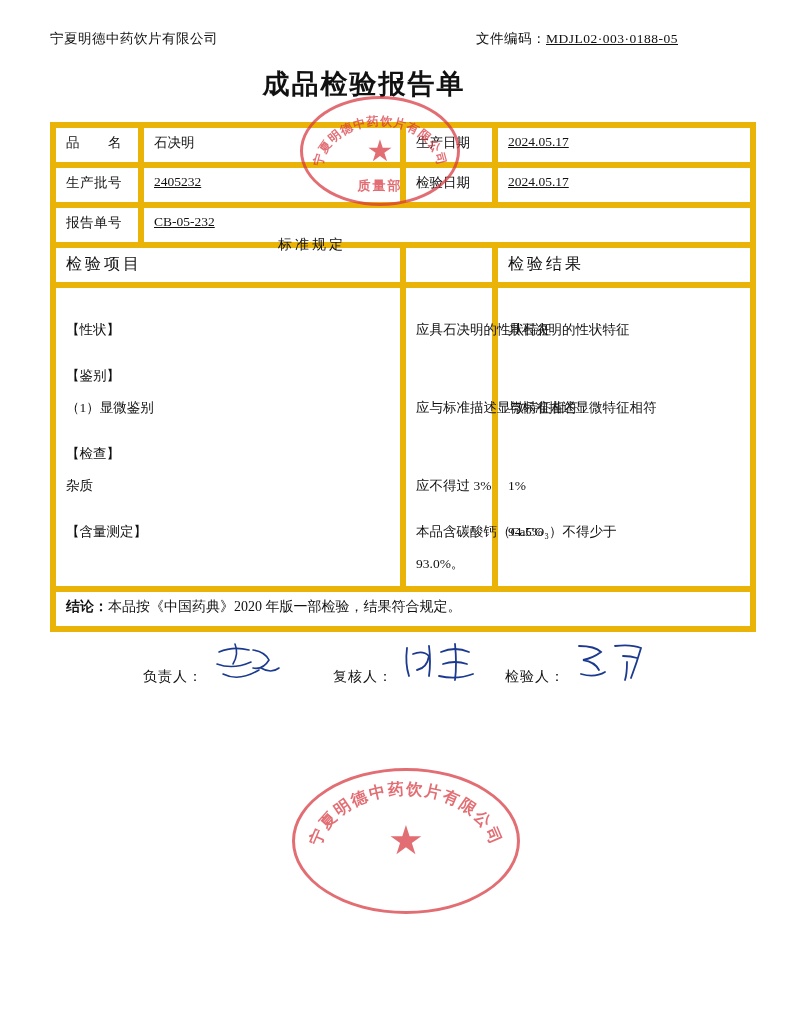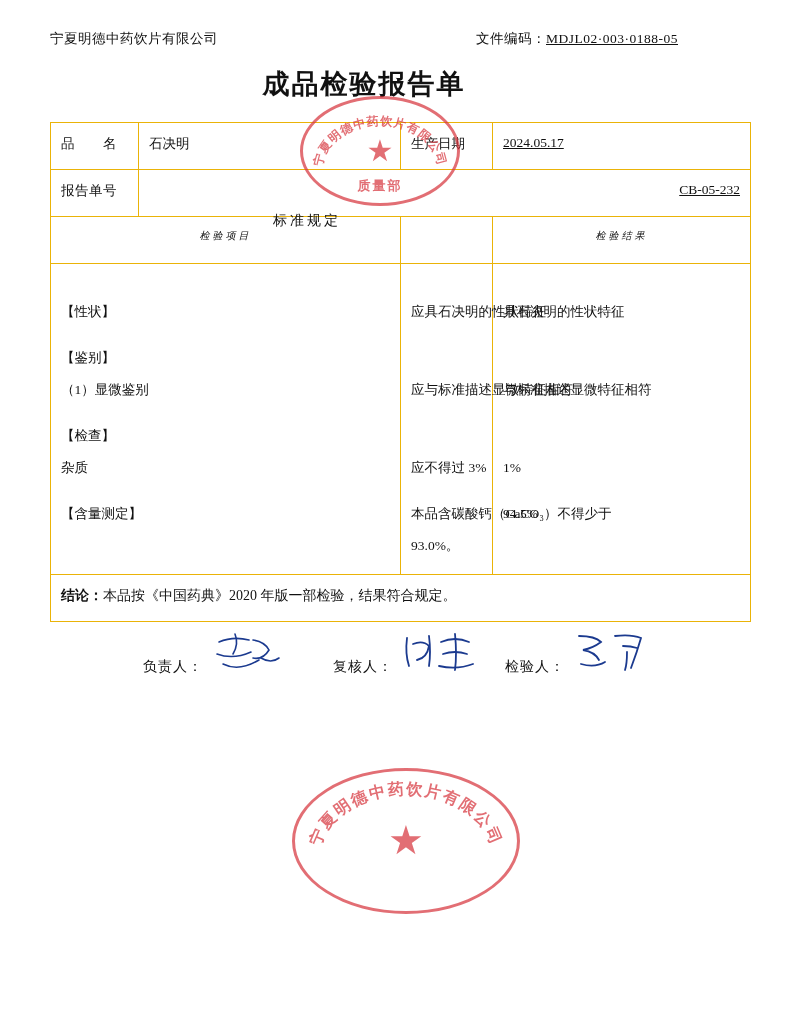--- a/index.html
+++ b/index.html
@@ -42,42 +42,40 @@
     font-family: "Liberation Serif", "DejaVu Serif", serif;
   }
   
   table.report {
     width: 700px;
     border-collapse: collapse;
     table-layout: fixed;
     font-size: 13.5px;
   }
   table.report td {
-    border: 1px solid #eab308;
-    padding: 12px 10px;
+    border: 6px solid #eab308;
+    padding: 6px 10px;
     vertical-align: top;
     height: 22px;
   }
   .lbl {
     width: 88px;
     white-space: nowrap;
     letter-spacing: 0.5px;
   }
   .lbl2 { width: 92px; white-space: nowrap; }
   .num { font-family: "Liberation Serif", serif; text-decoration: underline; }
-  .rowno-value { text-align: right; padding-left: 14px; }
+  .rowno-value { text-align: left; padding-left: 14px; }
 
   
   .col-head {
-    text-align: center;
-    font-size: 10px;
+    font-size: 16px;
     letter-spacing: 3px;
     padding-top: 9px;
     padding-bottom: 9px;
-    font-style: italic;
   }
   .items-cell {
     height: 640px;
     vertical-align: top;
     padding-top: 18px;
     position: relative;
   }
   .item-line {
     line-height: 32px;
     font-size: 13.5px;
@@ -183,20 +181,26 @@
       <col style="width:88px">
       <col style="width:262px">
       <col style="width:92px">
       <col style="width:258px">
     </colgroup>
     <tbody>
       <tr>
         <td class="lbl">品　　名</td>
         <td>石决明</td>
         <td class="lbl2">生产日期</td>
+        <td class="num">2024.05.17</td>
+      </tr>
+      <tr>
+        <td class="lbl">生产批号</td>
+        <td class="num">2405232</td>
+        <td class="lbl2">检验日期</td>
         <td class="num">2024.05.17</td>
       </tr>
       <tr>
         <td class="lbl">报告单号</td>
         <td class="num rowno-value" colspan="3">CB-05-232</td>
       </tr>
       <tr>
         <td class="col-head" colspan="2">检验项目</td>
         <td class="col-head" colspan="1" style="width:92px"></td>
         <td class="col-head">检验结果</td>

